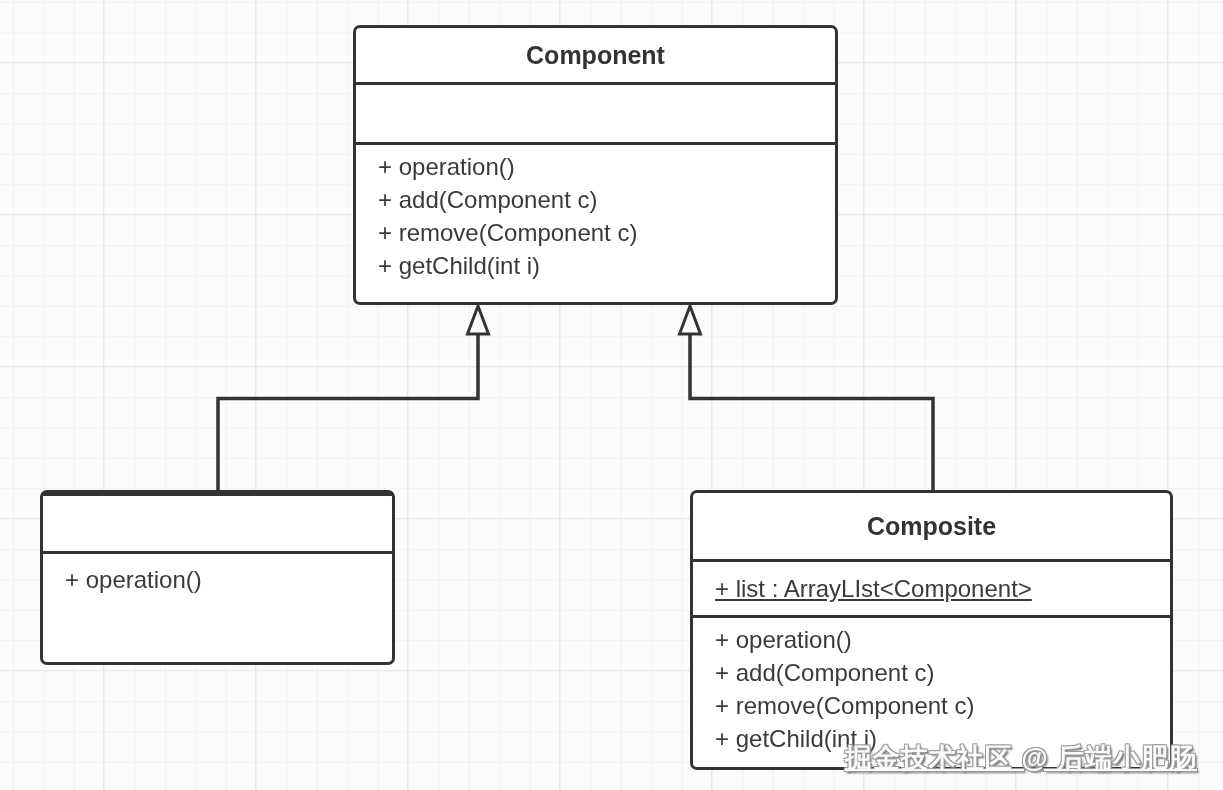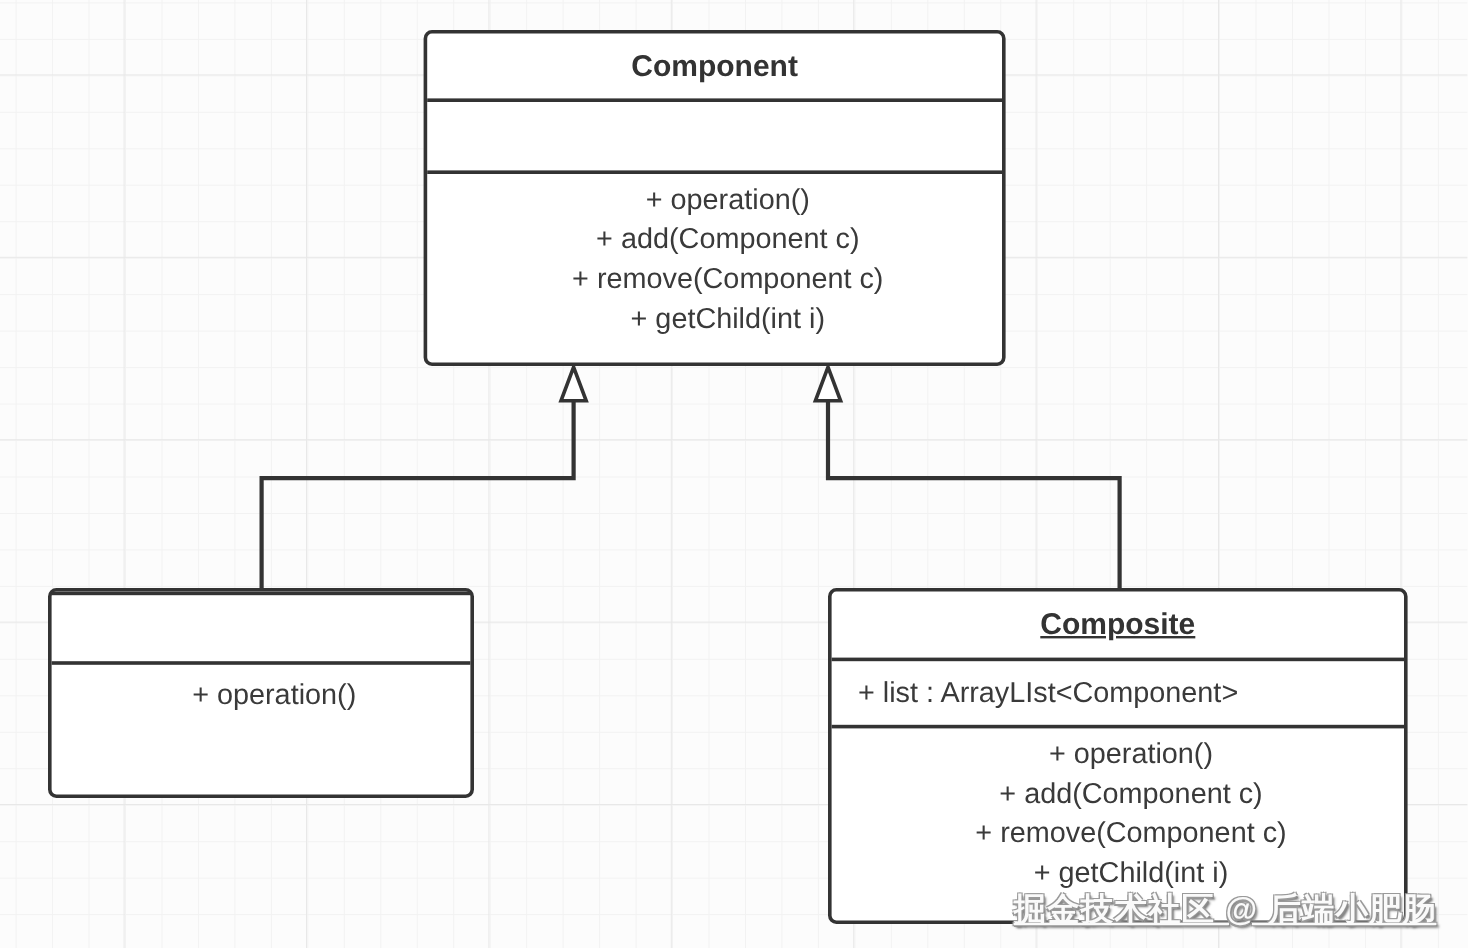--- a/index.html
+++ b/index.html
@@ -56,40 +56,39 @@
     border-top: 3px solid #333333;
     border-bottom: 3px solid #333333;
     display: flex;
     align-items: center;
     padding-left: 22px;
     font-size: 24px;
   }
   .uml-methods {
     padding: 5px 0 0 22px;
     font-size: 24px;
-    text-align: center;
   }
   .uml-methods .method-row { line-height: 33px; white-space: nowrap; }
 
   
   #box-component { left: 353px; top: 25px; width: 485px; height: 280px; }
   #box-component .uml-title  { height: 54px; }
   #box-component .uml-attrs  { height: 63px; }
   #box-component .uml-methods{ height: 157px; }
 
   
   #box-leaf { left: 40px; top: 490px; width: 355px; height: 175px; }
   #box-leaf .uml-title  { height: 54px; }
   #box-leaf .uml-attrs  { height: 61px; }
   #box-leaf .uml-methods{ height: 54px; padding-top: 9px; }
 
   
   #box-composite { left: 690px; top: 490px; width: 483px; height: 280px; }
-  #box-composite .uml-title  { height: 55px; text-decoration: underline; }
-  #box-composite .uml-attrs  { height: 59px; }
+  #box-composite .uml-title  { height: 66px; }
+  #box-composite .uml-attrs  { height: 59px; text-decoration: underline; }
   #box-composite .uml-methods{ height: 160px; }
 
   .watermark {
     position: absolute;
     right: 26px;
     top: 740px;
     font-size: 27px;
     font-weight: bold;
     letter-spacing: 1px;
     color: #fafafa;

